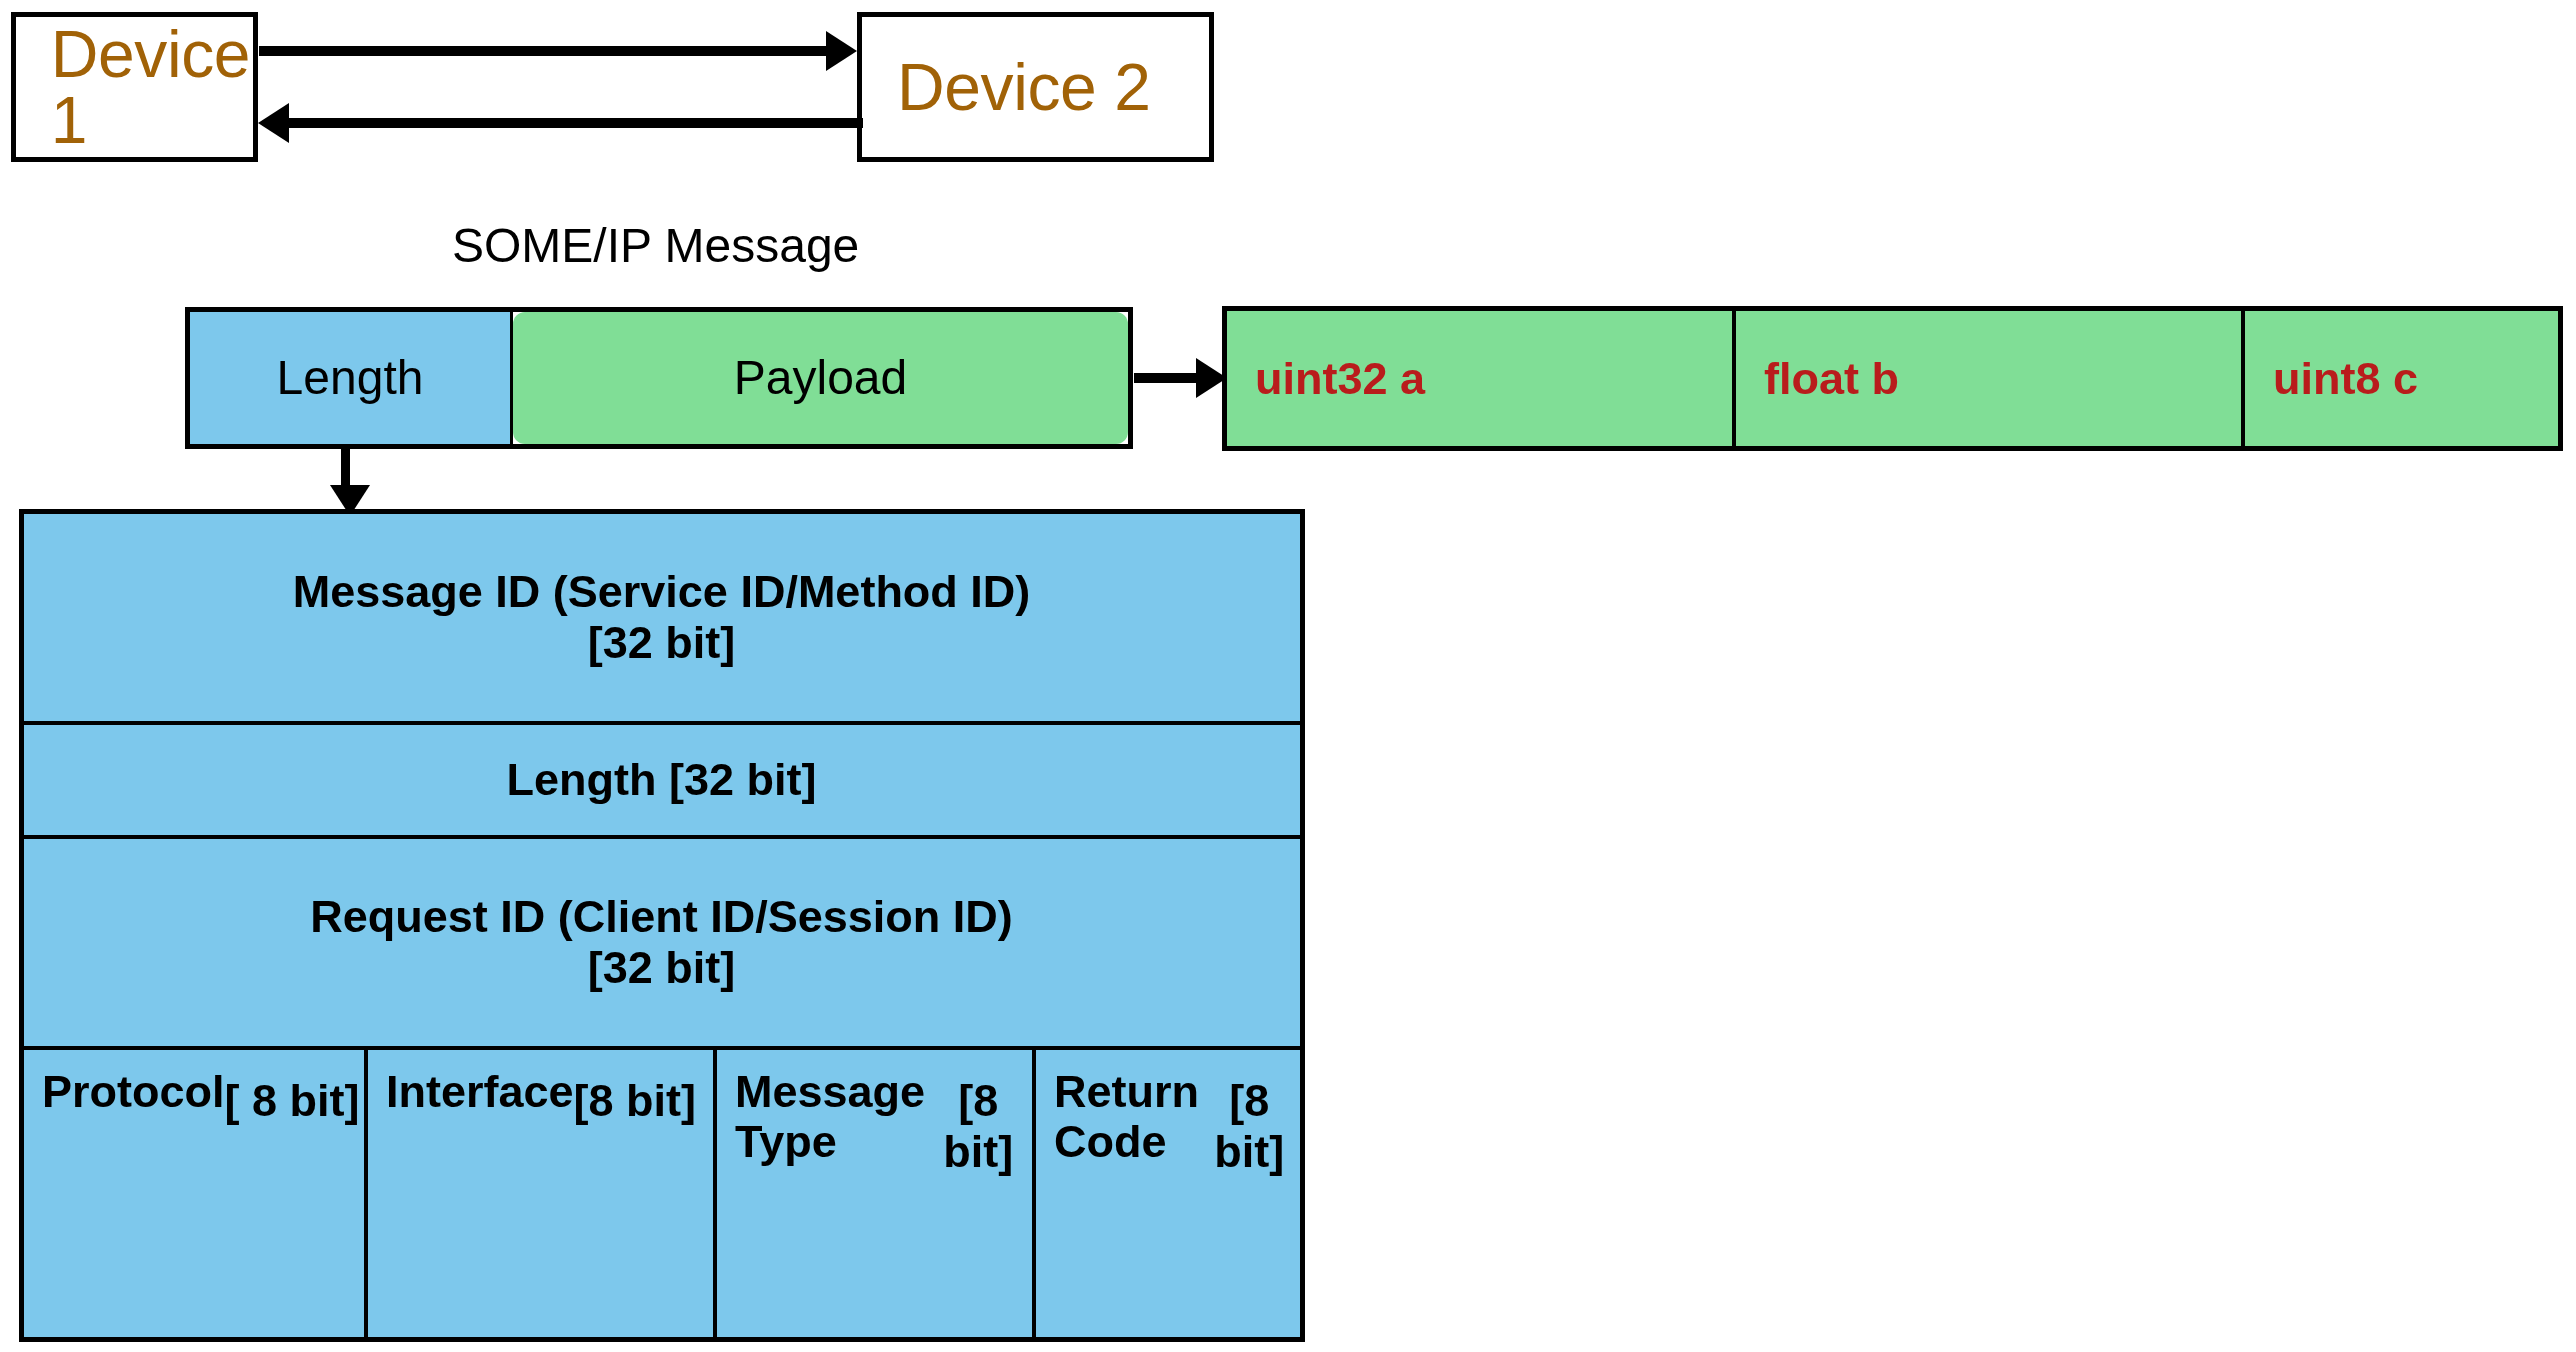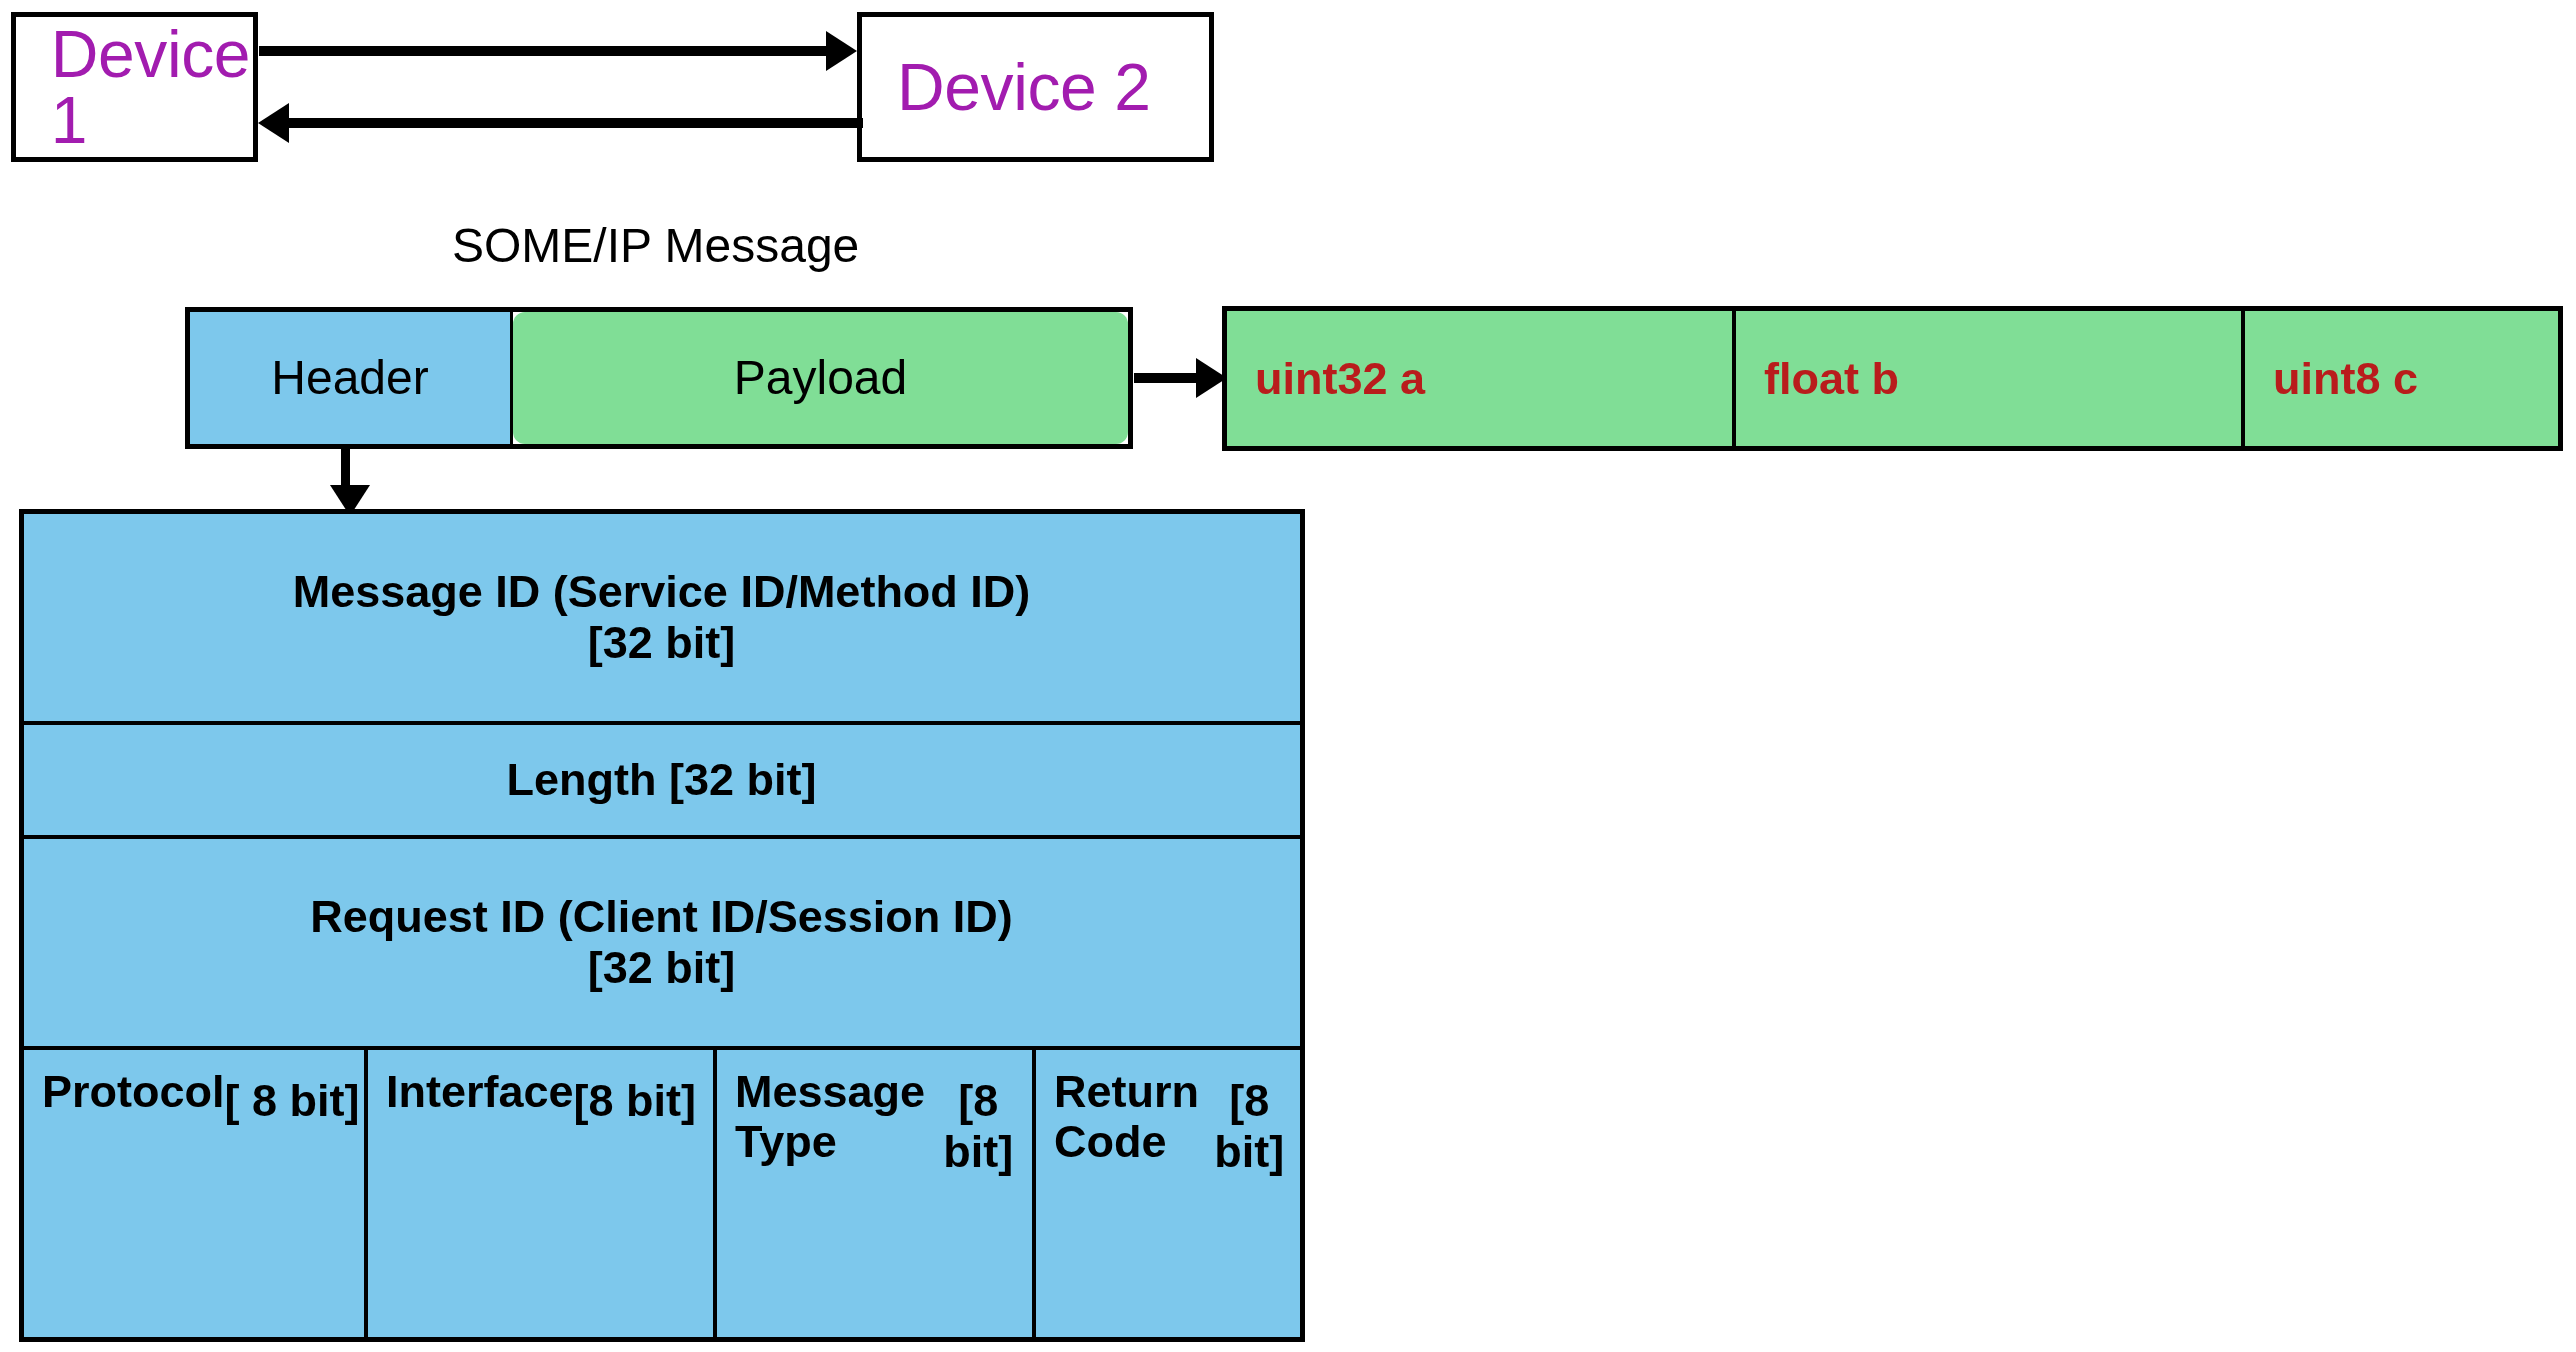--- a/index.html
+++ b/index.html
@@ -25,21 +25,21 @@
     border: 5.4px solid #000000;
     background: #ffffff;
     display: flex;
     align-items: center;
     justify-content: flex-start;
     padding-left: 35px;
   }
   .device-label {
     font-size: 66px;
     line-height: 1;
-    color: #a21caf;
+    color: #a16207;
     font-weight: 400;
     letter-spacing: -0.4px;
   }
 
   .caption {
     font-size: 48px;
     line-height: 1;
     color: #000000;
     white-space: nowrap;
   }
@@ -200,21 +200,21 @@
 
   <div class="abs" style="left:255px; top:103px; width:610px; height:40px;">
     <div class="abs arrow-shaft-h" style="left:34px; top:15.4px; width:574px;"></div>
     <div class="abs arrow-head-left" style="left:3.1px; top:0;"></div>
   </div>
 
   <div class="abs caption" style="left:452px; top:222px;">SOME/IP Message</div>
 
   <div class="abs msg-bar" style="left:185px; top:307px; width:948px; height:142px;">
     <div class="msg-seg header-seg" style="width:323px;">
-      <span class="msg-seg-label">Header</span>
+      <span class="msg-seg-label">Length</span>
     </div>
     <div class="msg-seg payload-seg" style="flex:1;">
       <span class="msg-seg-label">Payload</span>
     </div>
   </div>
 
   <div class="abs" style="left:1134px; top:358px; width:96px; height:40px;">
     <div class="abs arrow-shaft-h" style="left:0; top:15.4px; width:66px;"></div>
     <div class="abs arrow-head-right" style="left:62px; top:0;"></div>
   </div>

